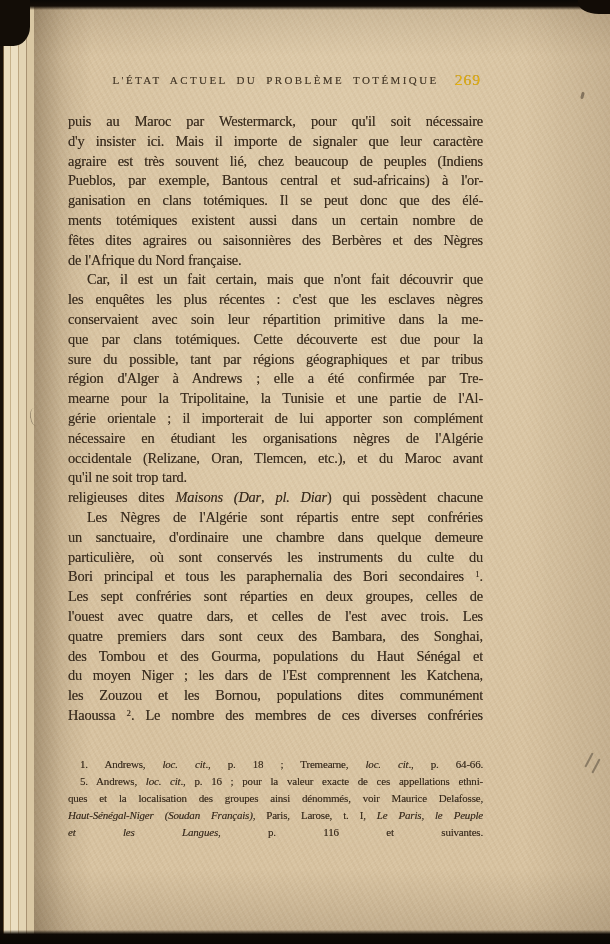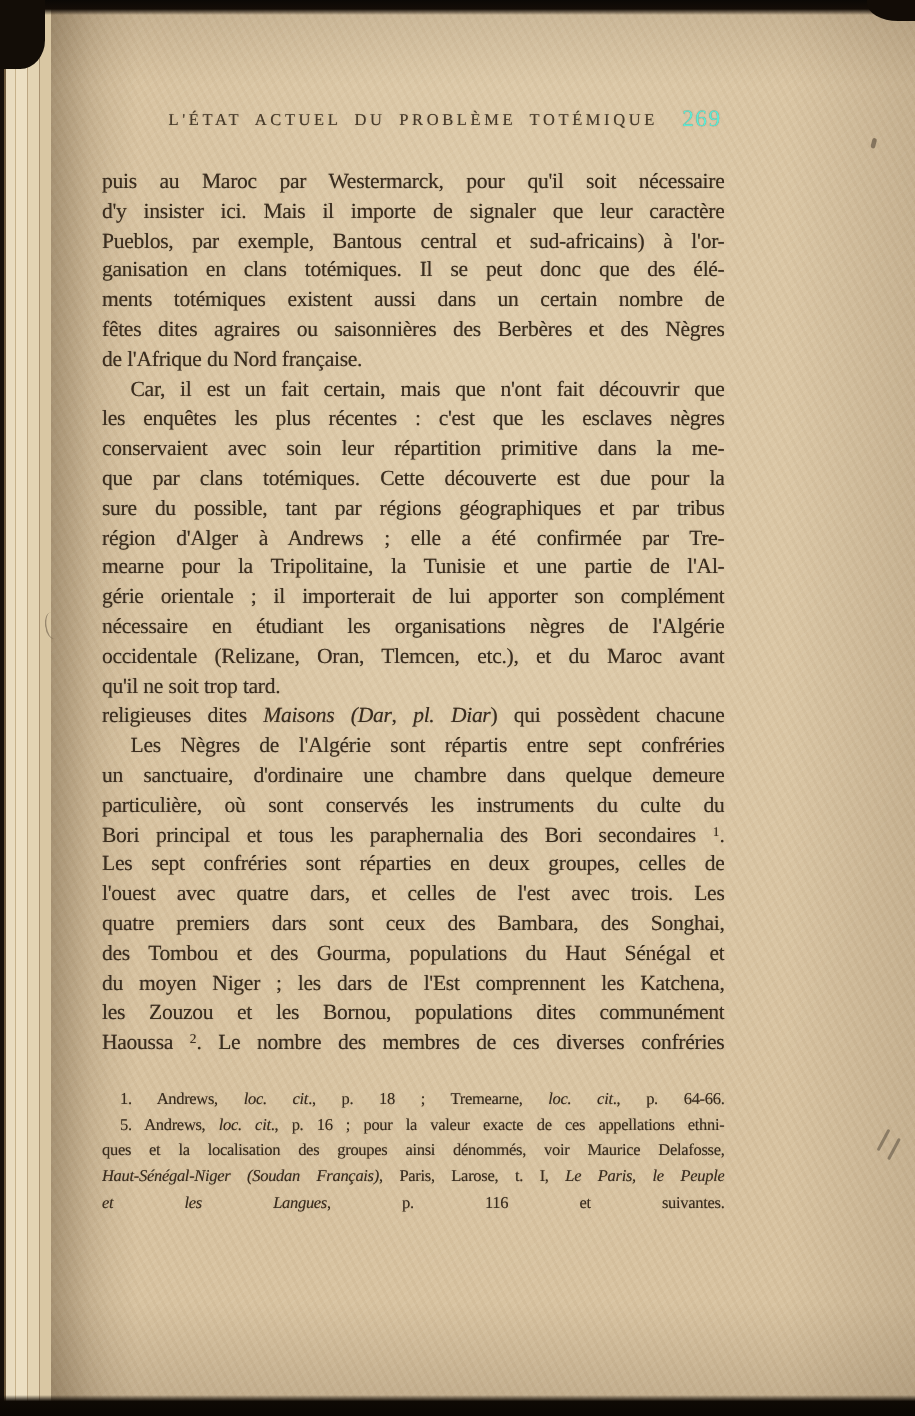--- a/index.html
+++ b/index.html
@@ -63,34 +63,34 @@
   }
   .running-head{position:relative;height:16px;margin-bottom:22px;}
   .running-title{
     display:block;text-align:center;
     font-size:11px;letter-spacing:2.4px;word-spacing:4px;
     color:#473a2a;text-shadow:0 0 0.6px rgba(71,58,42,0.55);
     white-space:nowrap;
   }
   .folio{
     position:absolute;right:2px;top:-3px;
-    font-size:15.5px;letter-spacing:1px;color:#5eead4;
+    font-size:15.5px;letter-spacing:1px;color:#eab308;
     text-shadow:0 0 0.5px rgba(63,51,36,0.6);
   }
   .body-text{margin-top:8px;}
   .body-text .line{
     height:19.8px;overflow:hidden;
     font-size:14.4px;line-height:19.8px;
     letter-spacing:-0.2px;word-spacing:0.2px;
     text-align:justify;text-align-last:justify;
     text-shadow:0 0 0.55px rgba(58,45,31,0.6);
   }
   .line.short{text-align-last:left;}
   .line.indent{padding-left:19px;}
-  .footnotes{margin-top:19px;}
+  .footnotes{margin-top:30px;}
   .footnotes .line{
     height:17.2px;overflow:hidden;
     font-size:11px;line-height:17.2px;
     letter-spacing:-0.2px;
     text-align:justify;text-align-last:justify;
     text-shadow:0 0 0.5px rgba(58,45,31,0.55);
   }
   .footnotes .line.indent{padding-left:12px;}
   .seg-i{font-style:italic;}
   .seg-sup{font-size:0.62em;position:relative;top:-0.45em;letter-spacing:0;}
@@ -113,20 +113,21 @@
 </div>
 
 <div class="text-block">
   <header class="running-head">
     <span class="running-title">L'ÉTAT ACTUEL DU PROBLÈME TOTÉMIQUE</span>
     <span class="folio">269</span>
   </header>
   <main class="body-text" id="body-text">
       <div class="line"><span>puis au Maroc par Westermarck, pour qu'il soit nécessaire</span></div>
       <div class="line"><span>d'y insister ici. Mais il importe de signaler que leur caractère</span></div>
+      <div class="line"><span>agraire est très souvent lié, chez beaucoup de peuples (Indiens</span></div>
       <div class="line"><span>Pueblos, par exemple, Bantous central et sud-africains) à l'or-</span></div>
       <div class="line"><span>ganisation en clans totémiques. Il se peut donc que des élé-</span></div>
       <div class="line"><span>ments totémiques existent aussi dans un certain nombre de</span></div>
       <div class="line"><span>fêtes dites agraires ou saisonnières des Berbères et des Nègres</span></div>
       <div class="line short"><span>de l'Afrique du Nord française.</span></div>
       <div class="line indent"><span>Car, il est un fait certain, mais que n'ont fait découvrir que</span></div>
       <div class="line"><span>les enquêtes les plus récentes : c'est que les esclaves nègres</span></div>
       <div class="line"><span>conservaient avec soin leur répartition primitive dans la me-</span></div>
       <div class="line"><span>que par clans totémiques. Cette découverte est due pour la</span></div>
       <div class="line"><span>sure du possible, tant par régions géographiques et par tribus</span></div>

